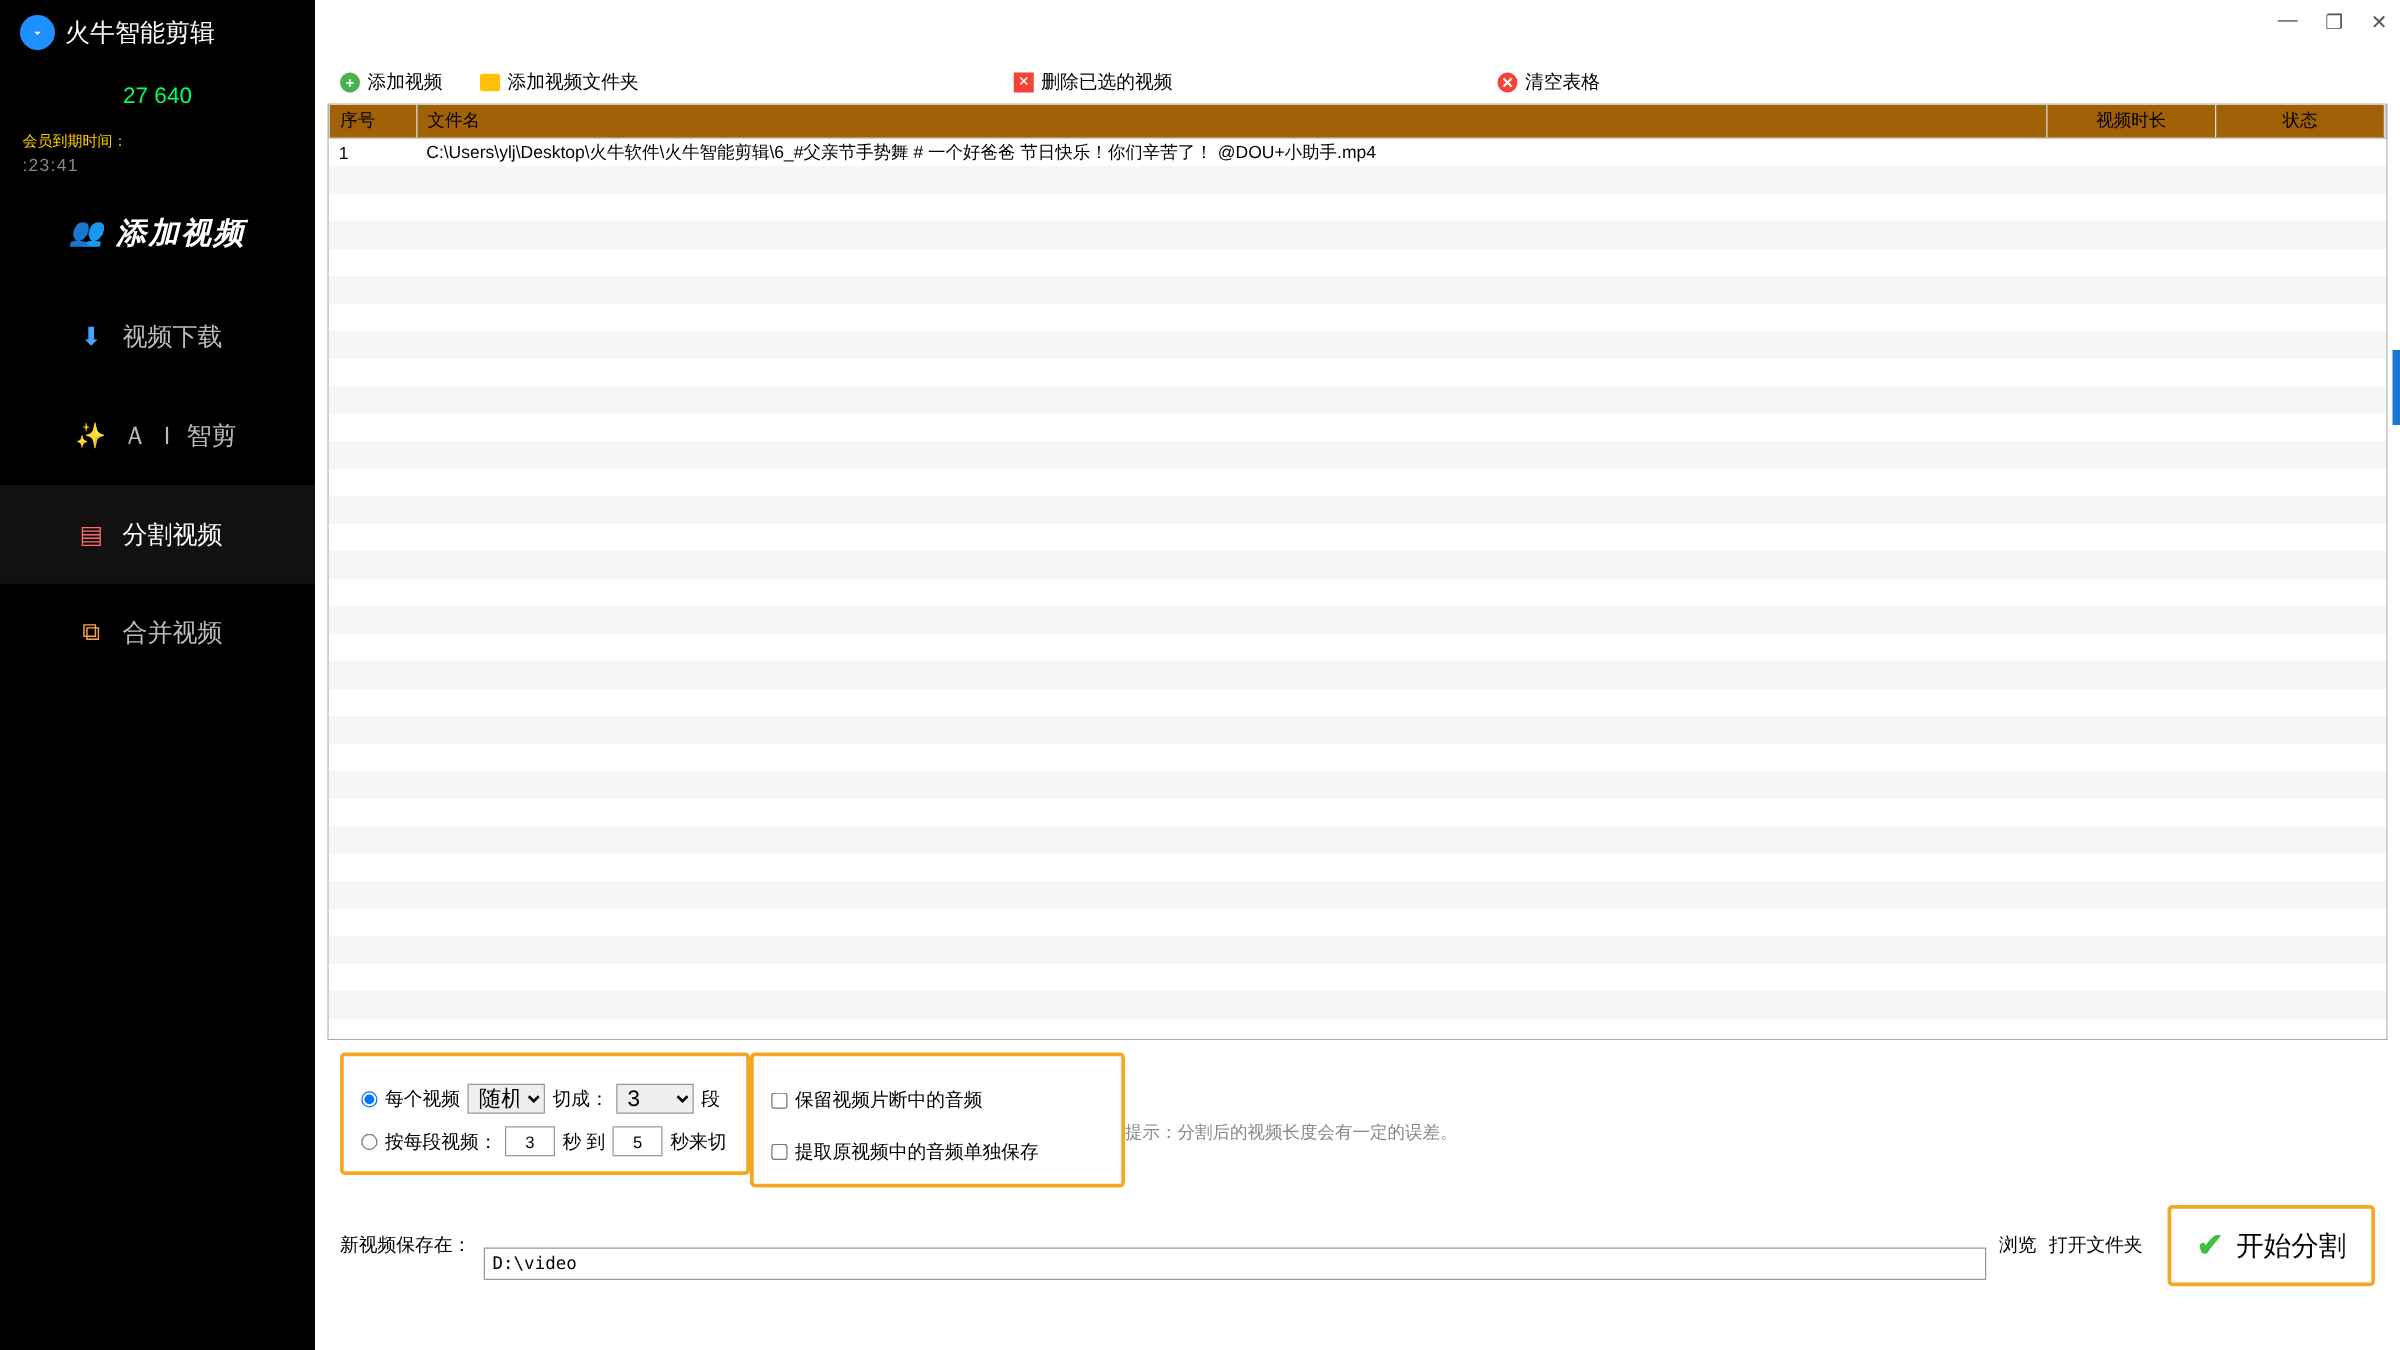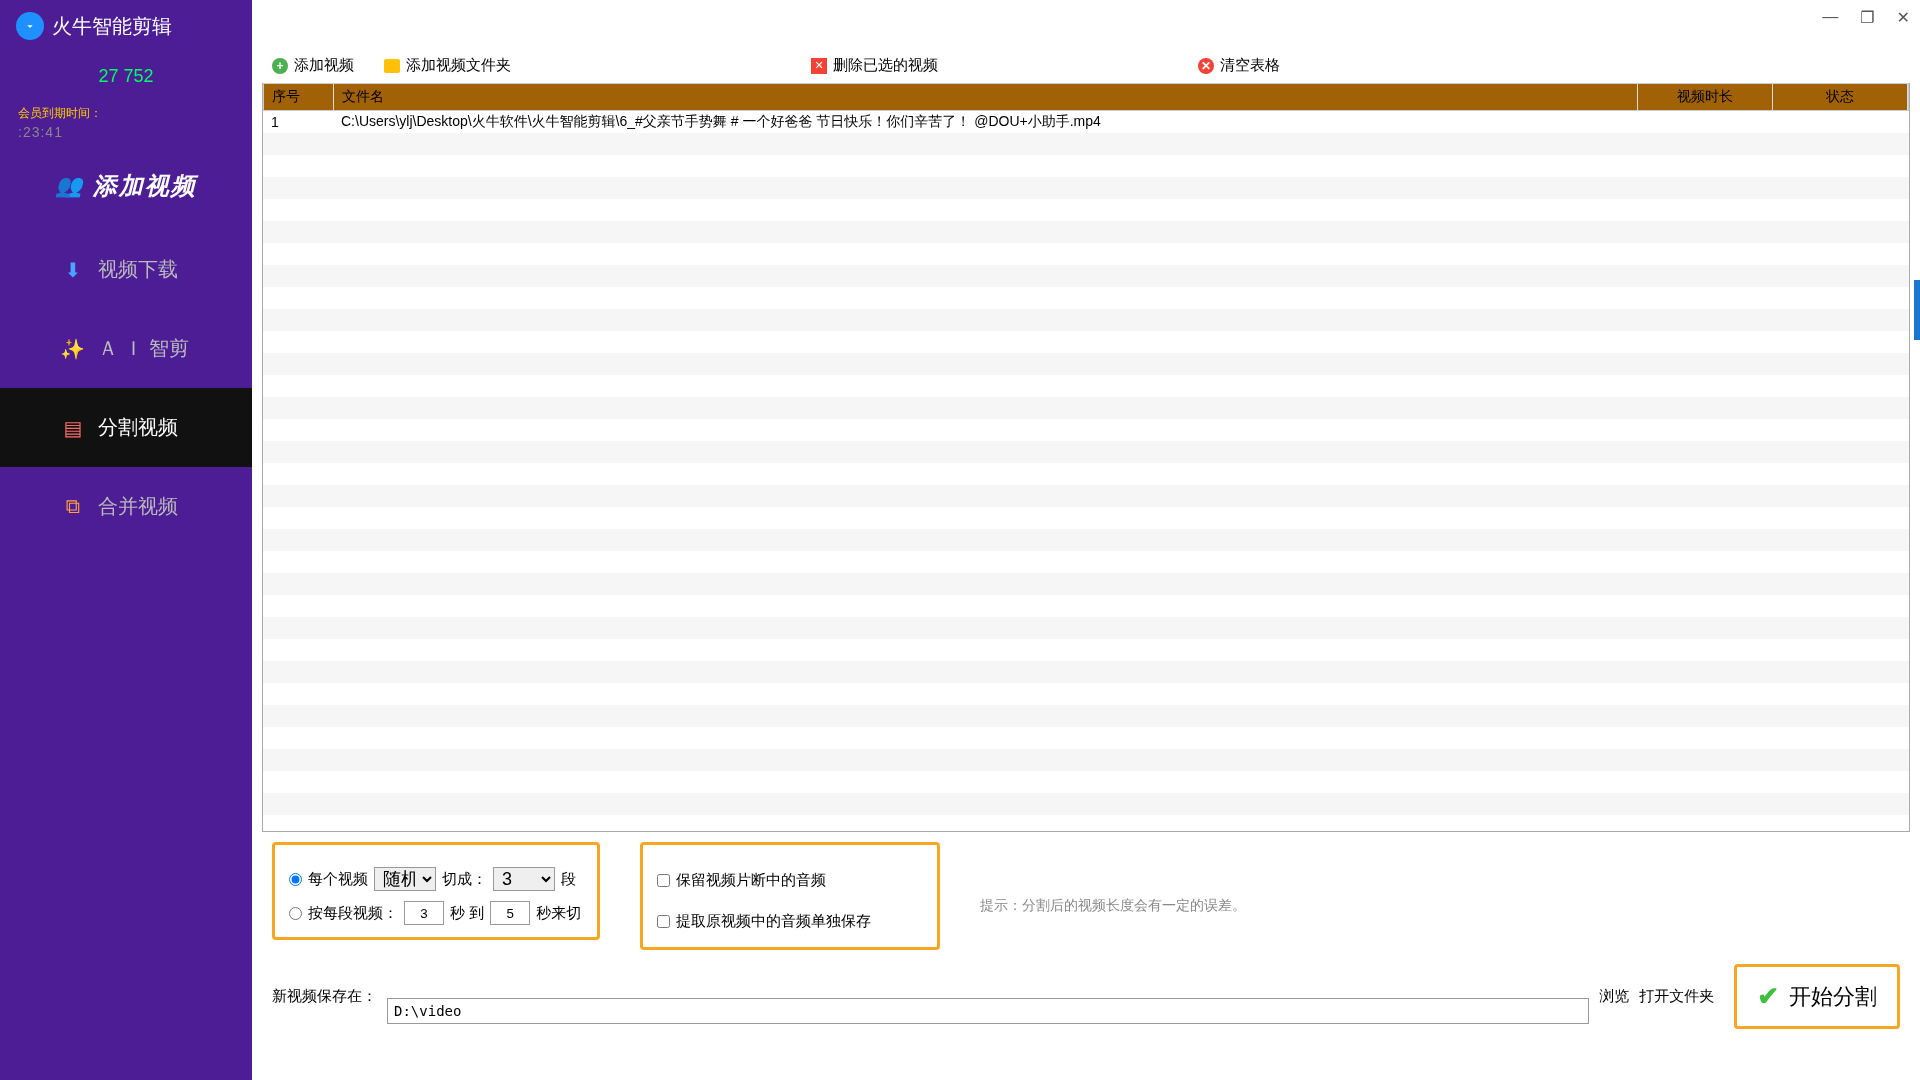--- a/index.html
+++ b/index.html
@@ -1,17 +1,17 @@
 <!DOCTYPE html>
 <html><head>
 <meta charset="utf-8">
 <style>
   * { margin: 0; padding: 0; box-sizing: border-box; font-family: "Microsoft YaHei", sans-serif; }
   body { width: 1920px; height: 1080px; overflow: hidden; display: flex; background: #fff; }
-  .sidebar { width: 252px; background: #4c1d95; color: #fff; display: flex; flex-direction: column; }
+  .sidebar { width: 252px; background: #000000; color: #fff; display: flex; flex-direction: column; }
   .app-title { display: flex; align-items: center; gap: 8px; padding: 12px 16px; font-size: 20px; font-weight: 500; }
   .app-title .logo { width: 28px; height: 28px; border-radius: 50%; background: #1e90ff; display: flex; align-items: center; justify-content: center; }
   .app-title .logo svg { width: 16px; height: 16px; }
   .user-id { color: #00ff66; text-align: center; font-size: 18px; padding: 14px 0 8px; }
   .expire-label { color: #ffcc00; font-size: 12px; padding: 10px 18px 0; }
   .expire-time { color: #888; font-size: 14px; padding: 2px 18px 10px; letter-spacing: 1px; }
   .member-center { display: flex; align-items: center; justify-content: center; gap: 8px; font-size: 24px; font-style: italic; font-weight: bold; padding: 20px 0 28px; letter-spacing: 2px; }
   .member-center .person-icon { font-size: 22px; }
   .sidebar-item { display: flex; align-items: center; gap: 14px; padding: 26px 22px 26px 62px; font-size: 20px; color: #bbb; cursor: pointer; }
   .sidebar-item .icon { width: 22px; display: flex; align-items: center; justify-content: center; }
@@ -32,21 +32,21 @@
   .table-head .col { padding: 4px 8px; border-right: 1px solid #ddd; }
   .col-idx  { width: 70px; }
   .col-name { flex: 1; }
   .col-dur  { width: 135px; text-align: center; }
   .col-stat { width: 135px; text-align: center; }
   .table-wrap { margin: 0 10px 0 10px; border-left:1px solid #aaa; border-right:1px solid #aaa; border-bottom:1px solid #aaa;}
   .table-body { height: 720px; overflow: hidden; background:
     repeating-linear-gradient(#fff, #fff 22px, #f6f6f6 22px, #f6f6f6 44px); font-family: Consolas, monospace; font-size: 14px;}
   .table-row { display: flex; height: 22px; align-items: center; }
   .table-row .col { padding: 0 8px; }
-  .settings { padding: 10px 20px 8px 20px; display: flex; align-items: flex-start; gap: 40px; position: relative; font-size: 15px; }
+  .settings { padding: 10px 20px 8px 20px; display: flex; align-items: flex-start; position: relative; font-size: 15px; }
   .group { border: 3px solid #f5a623; border-radius: 4px; padding: 22px 14px 12px 14px; position: relative; }
   .group1 { width: 328px; }
   .group2 { width: 300px; height: 108px; display:flex; flex-direction:column; justify-content:center; gap:12px;}
   .row { display: flex; align-items: center; gap: 6px; margin-bottom: 10px; }
   .row:last-child { margin-bottom: 0; }
   select, input[type=text].small { border: 1px solid #999; height: 24px; font-size: 18px; padding: 0 4px; }
   select { width: 62px; }
   input[type=text].tiny { width: 40px; text-align: center; border:1px solid #999; height:24px;}
   .hint { color: #888; font-size: 14px; align-self: center; margin-top: 20px;}
   .bottom-bar { display: flex; align-items: center; padding: 6px 20px 20px 20px; gap: 10px; font-size: 15px; }
@@ -61,21 +61,21 @@
 
 <div class="sidebar">
   <div class="app-title">
     <span class="logo">
       <svg viewBox="0 0 24 24">
           <path fill="#fff" d="M12 3v12l-4-4h8l-4 4V3z"></path>
         </svg>
     </span>
     <span>火牛智能剪辑</span>
   </div>
-  <div class="user-id">27     752</div>
+  <div class="user-id">27     640</div>
   <div class="expire-label">会员到期时间：</div>
   <div class="expire-time">         :23:41</div>
   <div class="member-center">
     <span class="person-icon">👥</span>
     <span>添加视频</span>
   </div>
 
   <div class="sidebar-item">
     <span class="icon" style="color:#4aa3ff;">⬇</span>
     <span>视频下载</span>

